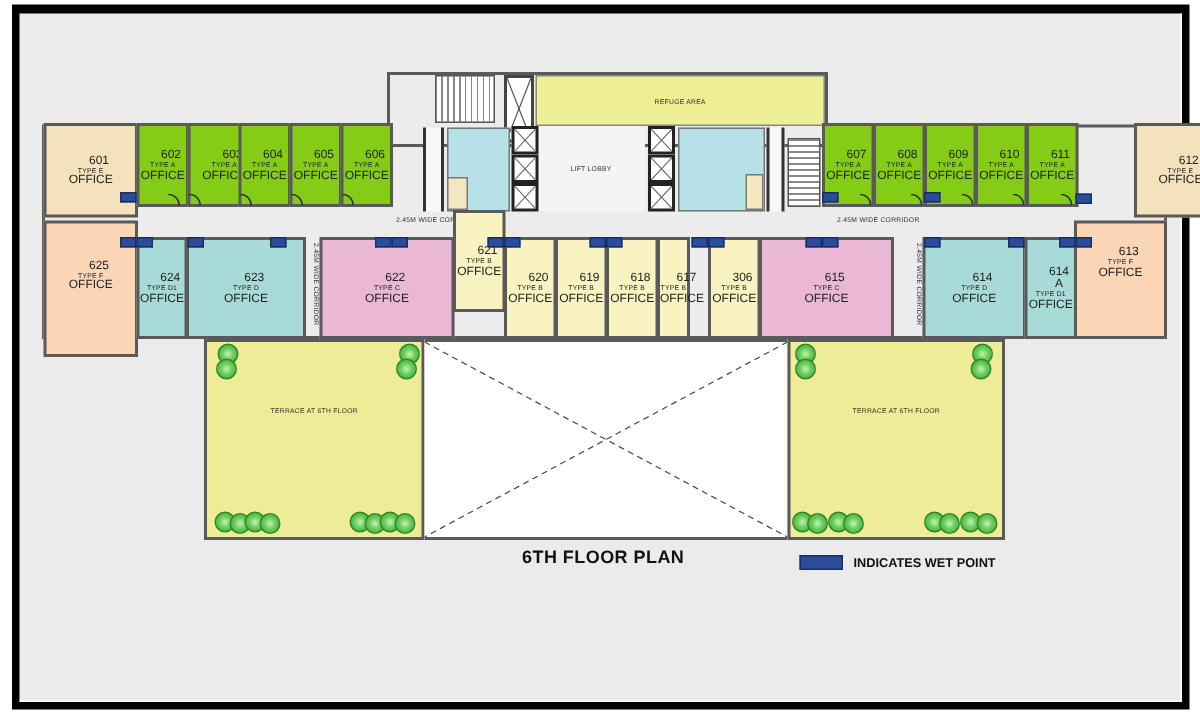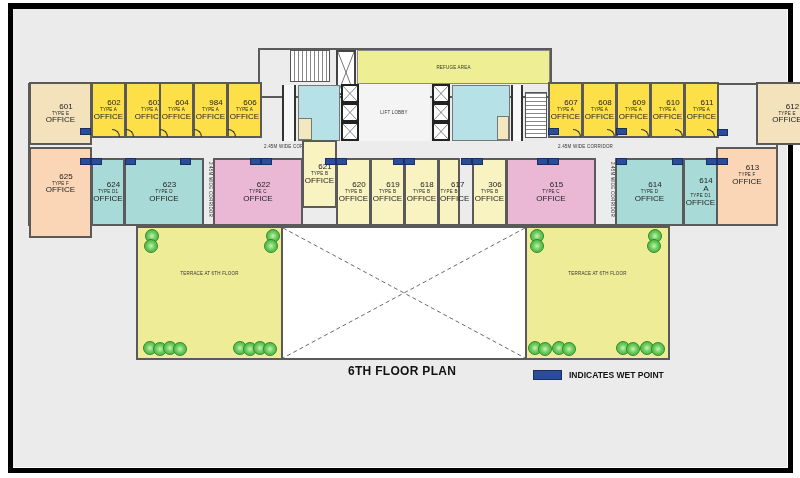--- a/index.html
+++ b/index.html
@@ -5,21 +5,21 @@
   html, body { margin:0; padding:0; }
   body { width:800px; height:478px; background:#ffffff; position:relative; overflow:hidden; font-family:"Liberation Sans", sans-serif; }
   .frame-outer { position:absolute; left:8px; top:3px; width:785px; height:470px; background:#000; }
   .frame-inner { position:absolute; left:13px; top:9px; width:774px; height:458px; background:#ecebeb; border-right:1px solid #fff; border-bottom:1px solid #fff; }
   .abs { position:absolute; box-sizing:border-box; }
   .room { position:absolute; box-sizing:border-box; border:2px solid #5a5a5a; text-align:center; color:#222; }
   .room .lbl { position:absolute; left:0; right:0; top:50%; transform:translateY(-50%); line-height:1; }
   .num { font-size:8px; display:block;padding-left:11px; }
   .type { font-size:4.5px; display:block; margin-top:1px; letter-spacing:0.2px; }
   .off { font-size:8px; display:block; font-weight:normal; }
-  .pink { background:#fde047;text-align:center; }
+  .pink { background:#84cc16;text-align:center; }
   .beige { background:#f3e2bb; }
   .peach { background:#fad6b6; }
   .teal { background:#a8dbd7; }
   .magenta { background:#eab8d4; }
   .lyellow { background:#f8f3c1; }
   .terrace { background:#efec97; }
   .wet { position:absolute; width:11px; height:7px; background:#2a4c99; border:1px solid #1a2e66; box-sizing:border-box; }
   .door { position:absolute; width:8px; height:8px; border-top:1px solid #333; border-right:1px solid #333; border-top-right-radius:8px; box-sizing:border-box; }
   .tree { position:absolute; width:14px; height:14px; border-radius:50%; background:radial-gradient(circle, #c9f0bb 0%, #6acc5a 45%, #3fa636 100%); border:1px solid #2f8a2a; box-sizing:border-box; }
   .lift { position:absolute; box-sizing:border-box; border:2px solid #222; background:#fff; }
@@ -126,21 +126,21 @@
 </div>
 <div class="room pink" style="left:159px;top:82px;width:35px;height:56px;">
   <div class="lbl">
       <span class="num">604</span>
       <span class="type">TYPE A</span>
       <span class="off">OFFICE</span>
     </div>
 </div>
 <div class="room pink" style="left:193px;top:82px;width:35px;height:56px;">
   <div class="lbl">
-      <span class="num">984</span>
+      <span class="num">605</span>
       <span class="type">TYPE A</span>
       <span class="off">OFFICE</span>
     </div>
 </div>
 <div class="room pink" style="left:227px;top:82px;width:35px;height:56px;">
   <div class="lbl">
       <span class="num">606</span>
       <span class="type">TYPE A</span>
       <span class="off">OFFICE</span>
     </div>

